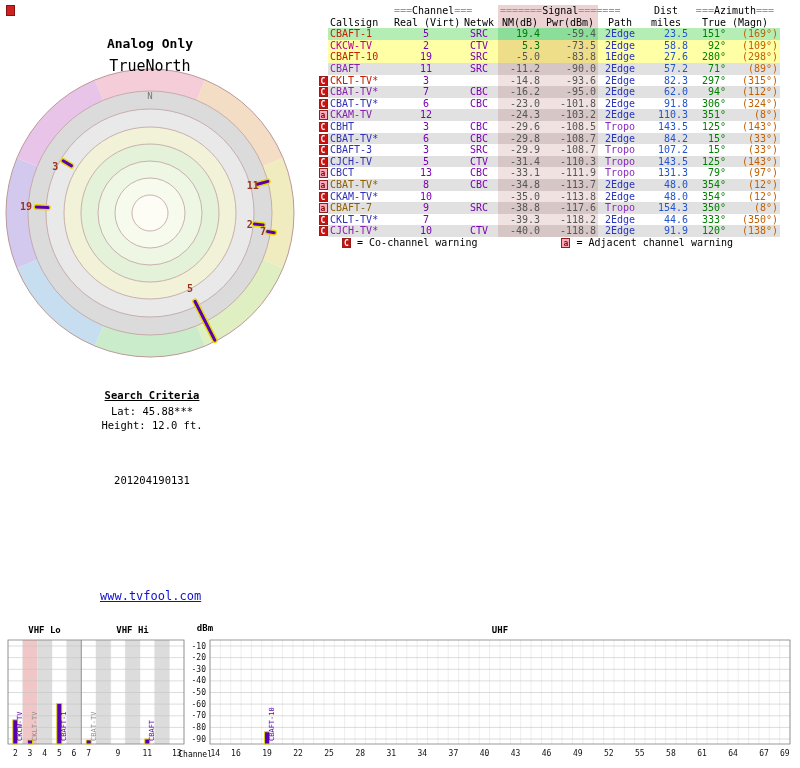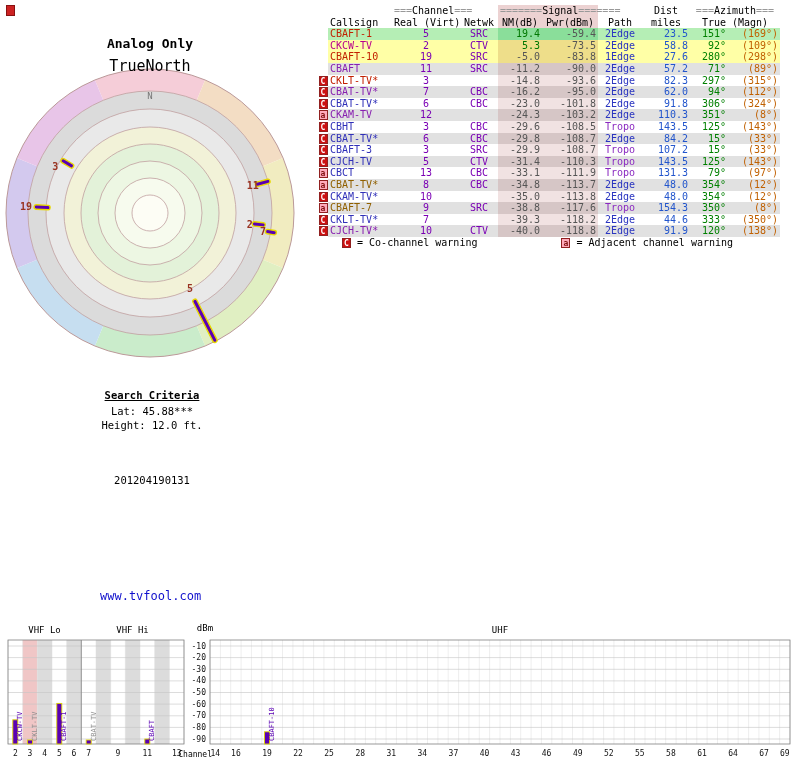--- a/index.html
+++ b/index.html
@@ -43,25 +43,25 @@
   .legend{margin-top:0;padding-left:24px;font-size:10px}
   .legend .item{display:inline-block}
   .legend .item+.item{margin-left:78px}
 
   
   .search{position:absolute;left:52px;top:388px;width:200px;text-align:center;font-size:10.5px;line-height:14px}
   .search .title{font-weight:bold;text-decoration:underline;margin-bottom:2px}
   .datecode{position:absolute;left:52px;top:474px;width:200px;text-align:center;font-size:10.5px;line-height:13px}
 
   
-  .site-link{position:absolute;left:100px;top:589px;font-size:12px;color:#1010cc;cursor:pointer}
+  .site-link{position:absolute;left:100px;top:589px;font-size:12px;color:#1010cc;text-decoration:underline;cursor:pointer}
 
   
   #spectrum-svg{position:absolute;left:0;top:622px}
-  .spec-label{position:absolute;font-size:9px;font-weight:normal;text-align:center}
+  .spec-label{position:absolute;font-size:9px;font-weight:bold;text-align:center}
   .lbl-vhflo{left:8px;top:625px;width:73px}
   .lbl-vhfhi{left:81px;top:625px;width:103px}
   .lbl-uhf{left:210px;top:625px;width:580px}
   .lbl-dbm{left:191px;top:623px;width:28px}
   .lbl-channel{position:absolute;left:168px;top:750px;width:44px;text-align:right;font-size:8px;font-weight:normal}
 </style>
 </head>
 <body>
 
 <div class="corner-box"></div>

